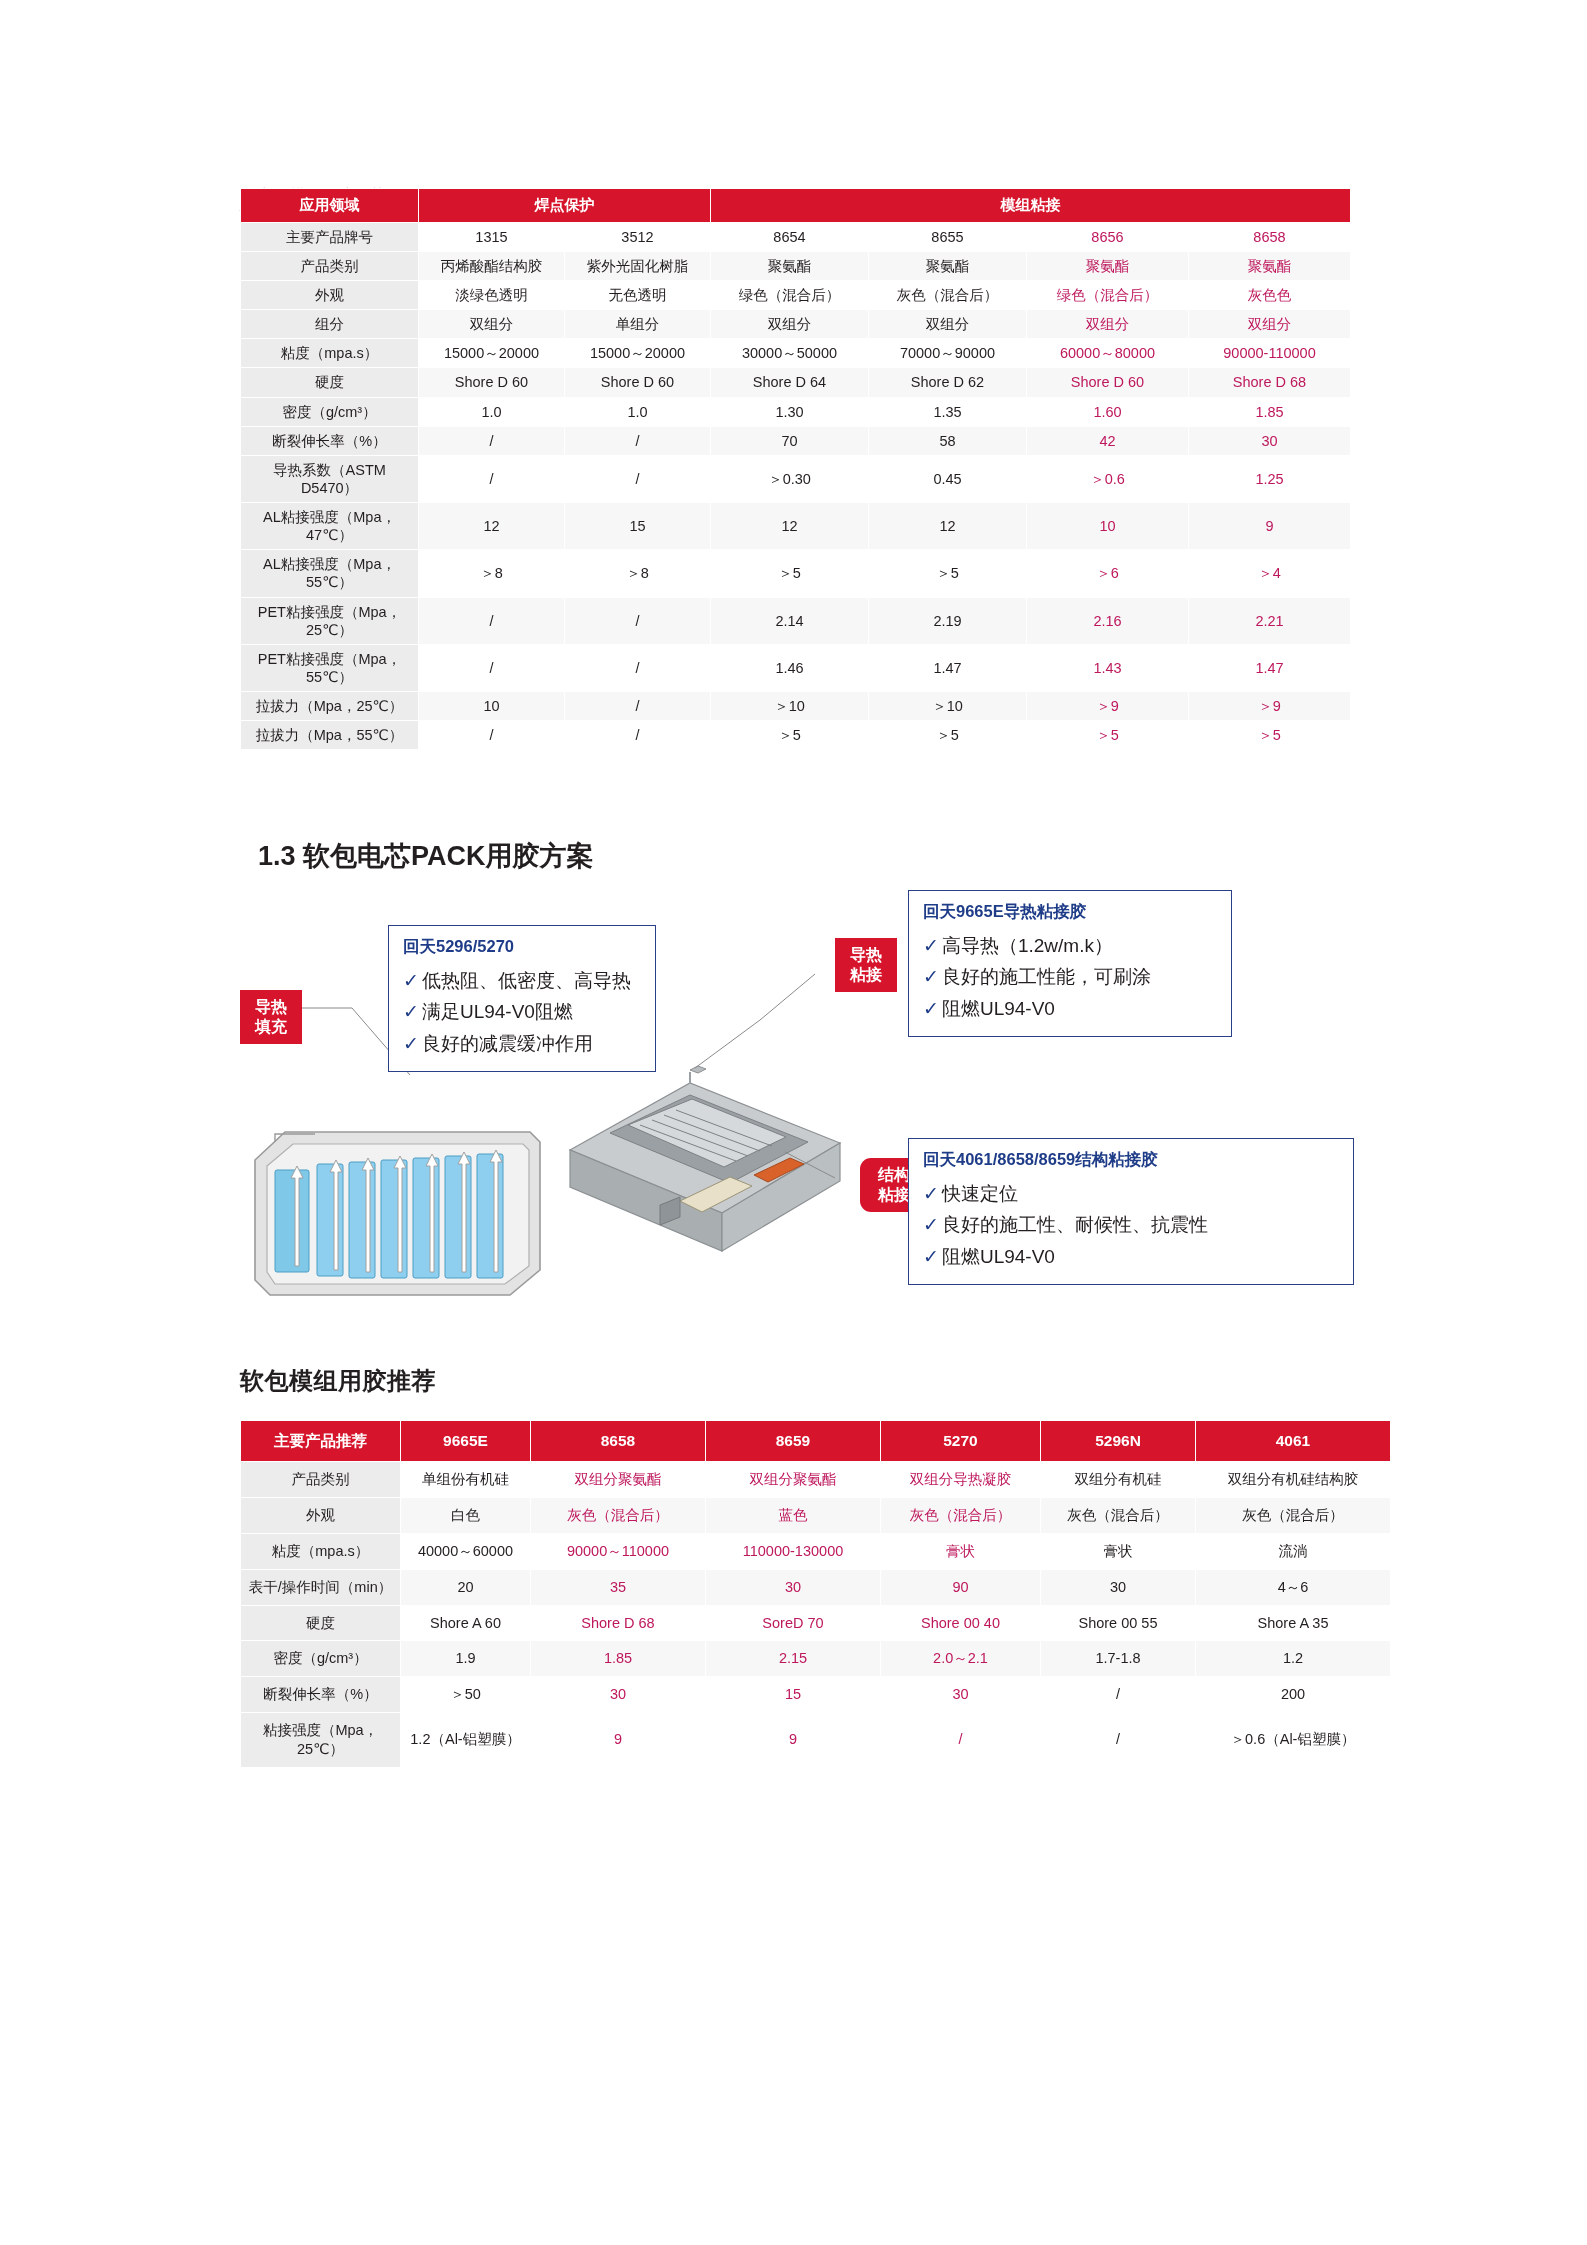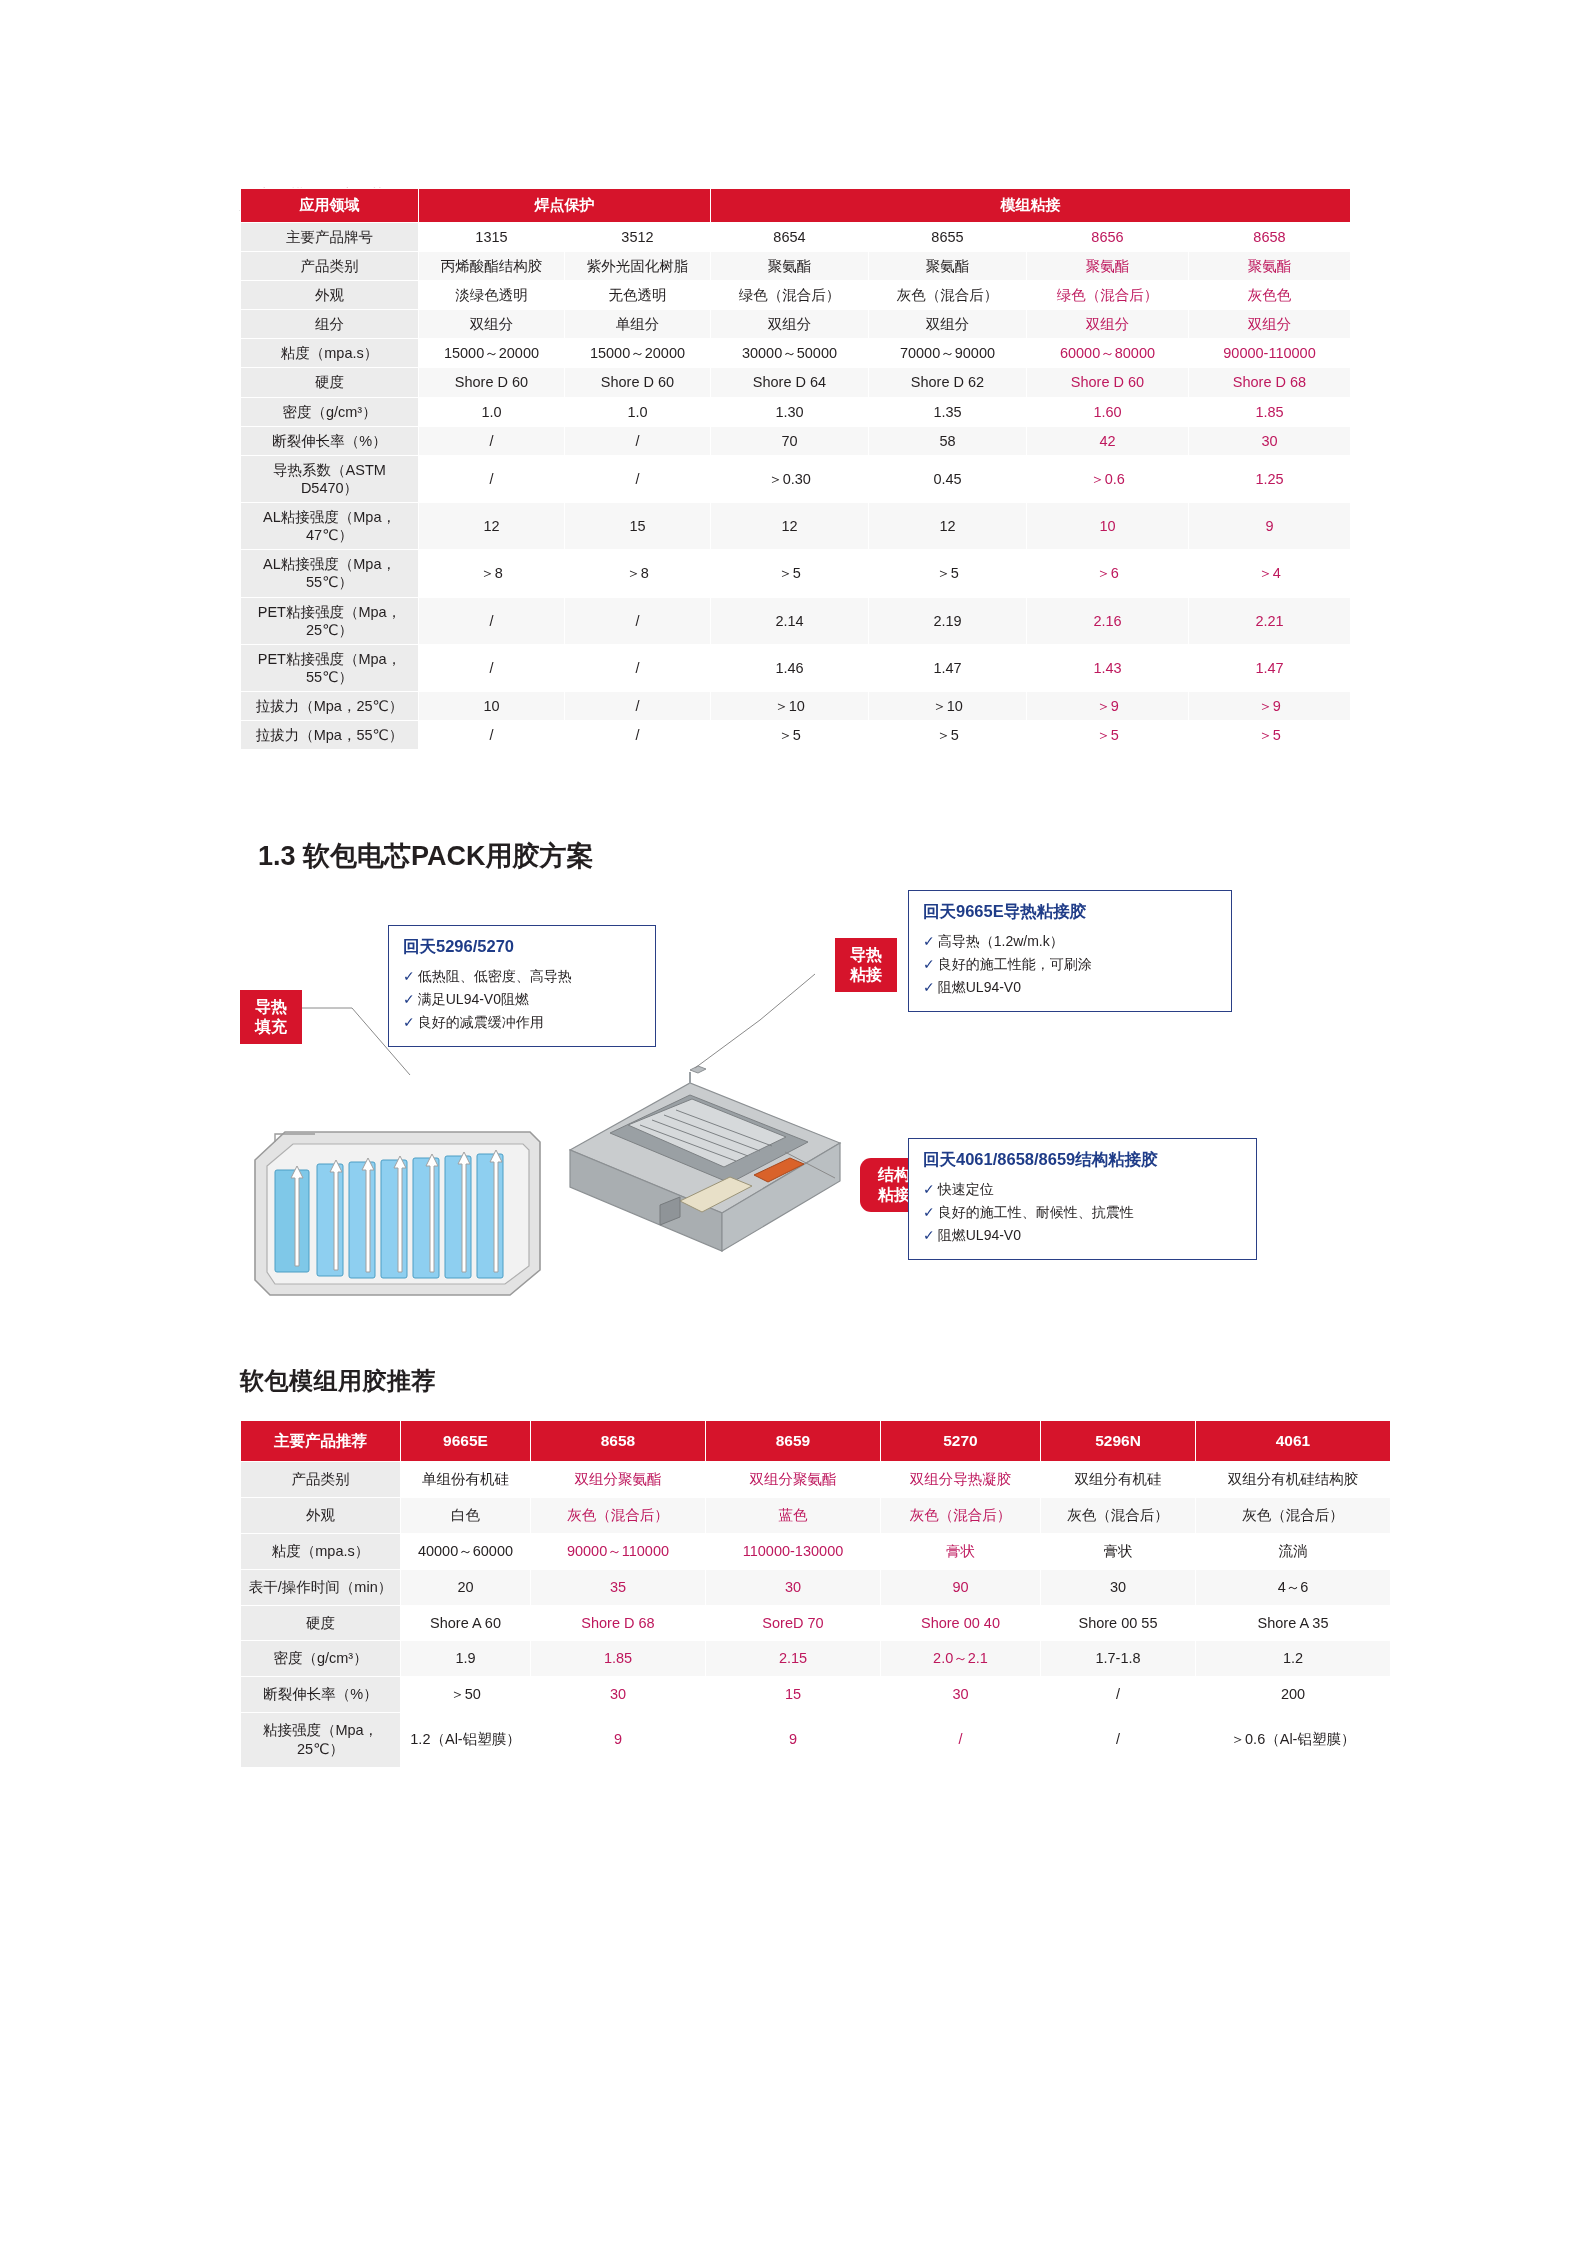--- a/index.html
+++ b/index.html
@@ -69,21 +69,21 @@
     box-sizing:border-box;
     padding:10px 14px 12px 14px;
   }
   .callout-title{
     color:#1f3c88;
     font-weight:bold;
     font-size:16.5px;
     margin-bottom:7px;
   }
   .callout-item{
-    font-size:14px;
+    font-size:19px;
     color:#231f20;
     line-height:1.65;
     white-space:nowrap;
   }
   .callout-item .chk{color:#1f3c88;margin-right:3px;}
   .tag{
     position:absolute;
     background:#d6142b;
     color:#fff;
     font-size:16px;
@@ -351,21 +351,21 @@
       <div class="callout-item"><span class="chk">✓</span><span>良好的减震缓冲作用</span></div>
     </div>
 
     <div class="callout-box" style="left:668px;top:0px;width:324px;">
       <div class="callout-title">回天9665E导热粘接胶</div>
       <div class="callout-item"><span class="chk">✓</span><span>高导热（1.2w/m.k）</span></div>
       <div class="callout-item"><span class="chk">✓</span><span>良好的施工性能，可刷涂</span></div>
       <div class="callout-item"><span class="chk">✓</span><span>阻燃UL94-V0</span></div>
     </div>
 
-    <div class="callout-box" style="left:668px;top:248px;width:349px;">
+    <div class="callout-box" style="left:668px;top:248px;width:446px;">
       <div class="callout-title">回天4061/8658/8659结构粘接胶</div>
       <div class="callout-item"><span class="chk">✓</span><span>快速定位</span></div>
       <div class="callout-item"><span class="chk">✓</span><span>良好的施工性、耐候性、抗震性</span></div>
       <div class="callout-item"><span class="chk">✓</span><span>阻燃UL94-V0</span></div>
     </div>
   </div>
 
   <div class="t2-title section-title">软包模组用胶推荐</div>
   <div class="t2-wrap">
     <table class="tbl2">

